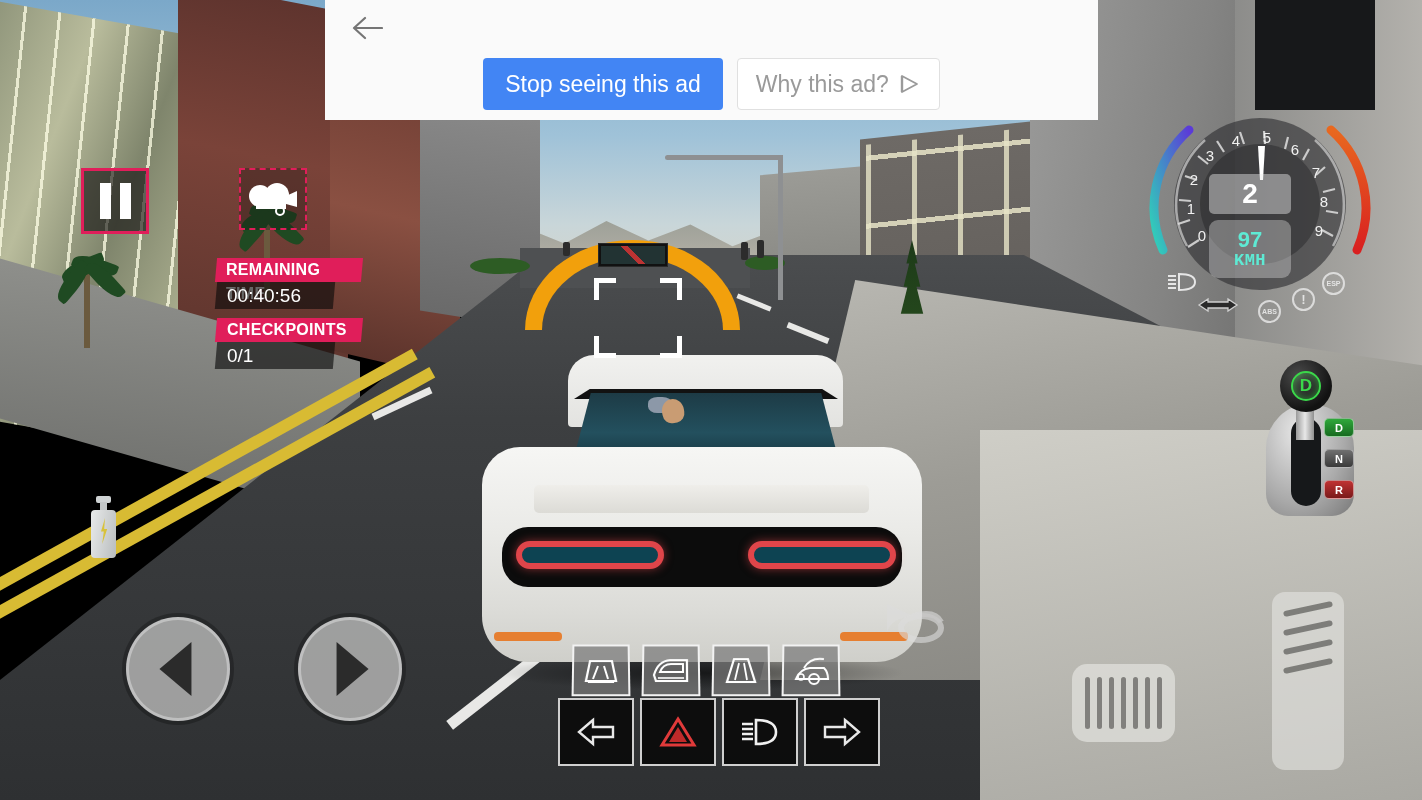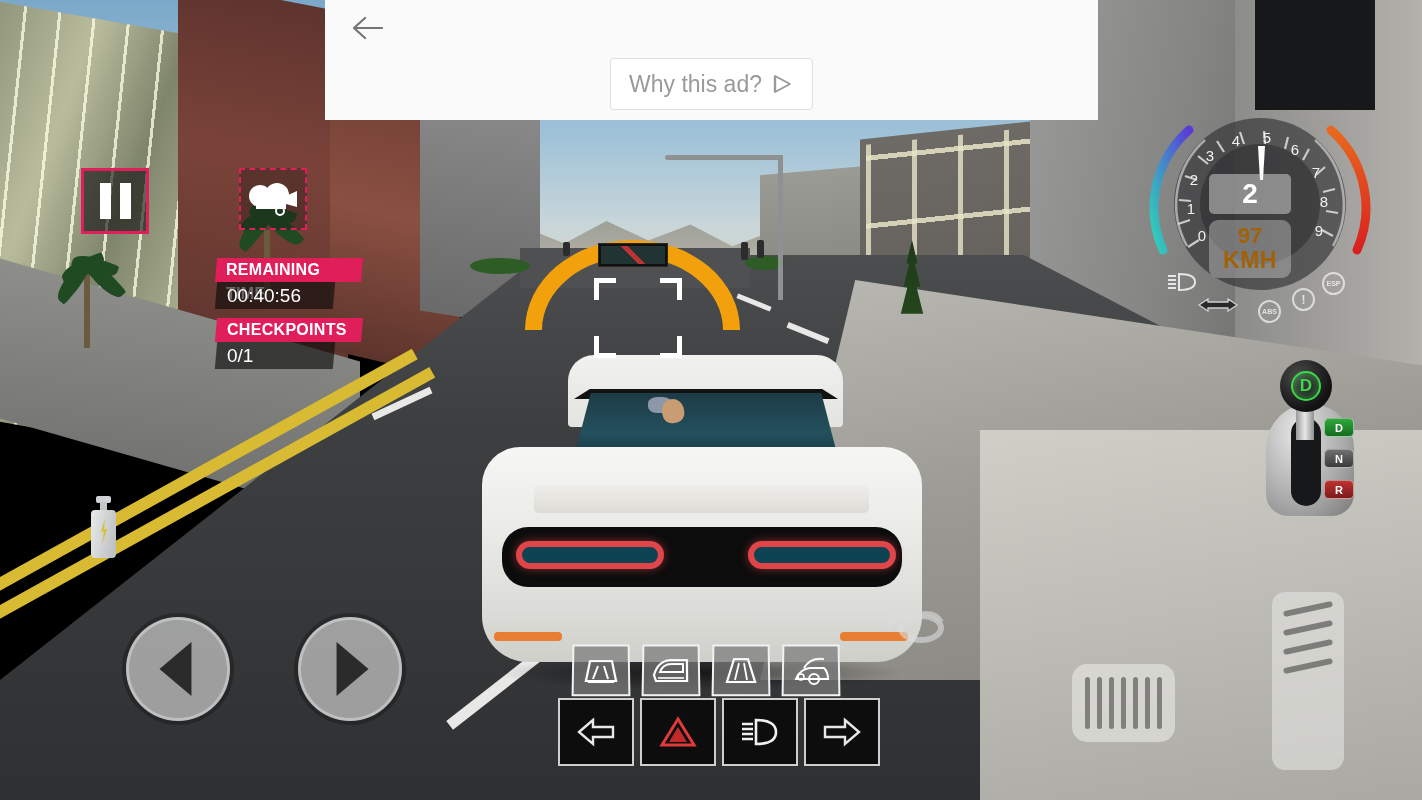--- a/index.html
+++ b/index.html
@@ -218,23 +218,23 @@
   
   .speedo { position:absolute; left:1135px; top:108px; width:250px; height:190px; }
   .speedo-dial { position:absolute; left:10px; top:0; width:230px; height:190px; }
   .gear-box { position:absolute; left:74px; top:66px; width:82px; height:40px;
     background:rgba(235,235,235,.45); border-radius:5px;
     display:flex; align-items:center; justify-content:center;
     color:#fff; font-size:28px; font-weight:bold; }
   .kmh-box { position:absolute; left:74px; top:112px; width:82px; height:58px;
     background:rgba(235,235,235,.35); border-radius:9px;
     display:flex; flex-direction:column; align-items:center; justify-content:center;
-    color:#a16207; }
+    color:#5eead4; }
   .kmh-box .num { font-size:22px; font-weight:bold; line-height:22px; }
-  .kmh-box .unit { font-size:23px; font-weight:bold; letter-spacing:.5px; }
+  .kmh-box .unit { font-size:17px; font-weight:bold; letter-spacing:.5px;font-family:Liberation Mono, monospace; }
 
   .dash-ind { position:absolute; color:rgba(235,235,235,.78); }
   .ind-circ { width:23px; height:23px; border-radius:50%;
     border:2px solid rgba(235,235,235,.8); display:flex; align-items:center;
     justify-content:center; font-size:9px; font-weight:bold; color:rgba(240,240,240,.85); }
 
   .shifter { position:absolute; left:1258px; top:358px; width:104px; height:160px; }
   .sh-base { position:absolute; left:8px; top:46px; width:88px; height:112px;
     background:radial-gradient(ellipse at 35% 25%, #e6e6e6, #a9a9a9 60%, #777);
     border-radius:44px 44px 22px 22px; }
@@ -573,20 +573,21 @@
     </div>
   </div>
 
   <div class="ad-bar">
     <div class="ad-back">
       <svg width="32" height="26" viewBox="0 0 32 26">
         <path d="M14 3 L3 13 L14 23 M3 13 H31" fill="none" stroke="#757575" stroke-width="2.2" stroke-linecap="round" stroke-linejoin="round"></path>
       </svg>
     </div>
     <div class="ad-btns">
+      <button class="btn-stop">Stop seeing this ad</button>
       <div class="btn-why">
         <span>Why this ad?</span>
         <svg width="22" height="20" viewBox="0 0 22 20">
           <path d="M3 2 V18 L18 10 Z" fill="none" stroke="#9a9a9a" stroke-width="1.8" stroke-linejoin="round"></path>
           <path d="M3 2 V18" stroke="#9a9a9a" stroke-width="2.4"></path>
         </svg>
       </div>
     </div>
   </div>
 

